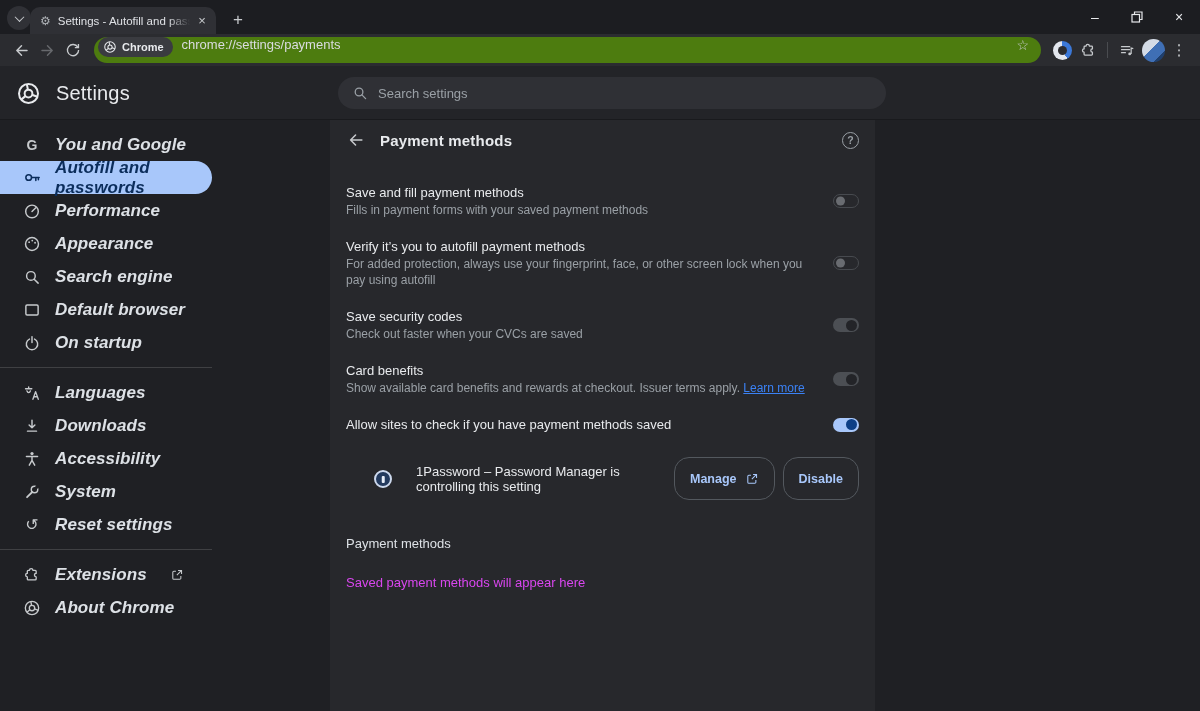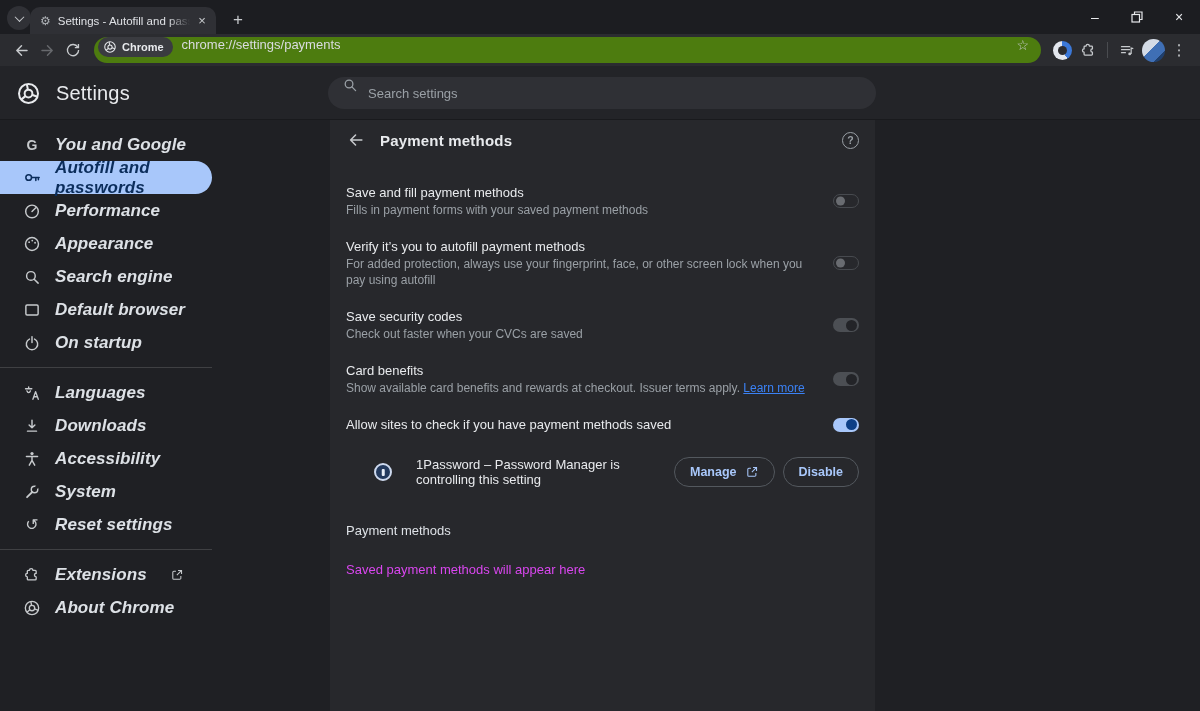--- a/index.html
+++ b/index.html
@@ -43,22 +43,22 @@
   .ext-1p::after { content:""; position:absolute; inset:5px; border-radius:50%; background:#2b2c30; }
   .tb-sep { width:1px; height:16px; background:#4a4c50; margin:0 6px; flex:none; }
   .avatar { width:23px; height:23px; border-radius:50%; flex:none; cursor:pointer;
     background:linear-gradient(135deg,#d4dbe6 0 42%, #3f6fb5 42% 75%, #20406e 75%); }
   .kebab { font-size:15px; color:#c7cacd; }
 
   
   .page-header { position:relative; height:54px; background:#232428; border-bottom:1px solid #191a1d; }
   .brand { position:absolute; left:16px; top:0; height:54px; display:flex; align-items:center; gap:15px; }
   .brand-title { font-size:20px; color:#e8eaed; letter-spacing:.2px; }
-  .searchbar { position:absolute; left:328px; top:11px; width:548px; height:32px; background:#2f3035;
-    border-radius:16px; display:flex; padding:0 14px; gap:10px; }
+  .searchbar { position:absolute; left:338px; top:11px; width:548px; height:32px; background:#2f3035;
+    border-radius:16px; display:flex; align-items:center; padding:0 14px; gap:10px; }
   .searchbar input { flex:1; background:transparent; border:none; outline:none; color:#e8eaed;
     font-size:13px; font-family:"Liberation Sans",sans-serif; }
   .searchbar input::placeholder { color:#9aa0a6; }
 
   
   .content { display:flex; height:623px; }
   .sidebar { width:330px; flex:none; padding-top:8px; }
   .nav-item { position:relative; height:33px; display:flex; align-items:center; padding-left:22px;
     gap:13px; cursor:pointer; width:212px; border-radius:0 17px 17px 0; color:#dde1e6; }
   .nav-item .nlabel { font-size:17px; font-weight:bold; letter-spacing:.1px;font-style:italic; }
@@ -94,21 +94,21 @@
   .t-on { background:#a8c7fa; }
   .t-on .knob { width:11px; height:11px; background:#0d3f86; border-radius:50%; position:absolute; right:2px; top:1.5px; }
 
   .ext-row { display:flex; align-items:center; padding:10px 16px 10px 44px; margin-top:4px; }
   .info-1p { width:18px; height:18px; border-radius:50%; background:#233a5e; border:2px solid #cdd9ee;
     position:relative; flex:none; }
   .info-1p::after { content:""; position:absolute; left:50%; top:4px; width:2.5px; height:7px;
     transform:translateX(-50%); background:#e8eef8; border-radius:1px; }
   .ext-text { font-size:13px; margin-left:24px; }
   .btn-group { margin-left:auto; display:flex; gap:8px; }
-  .btn { height:30px; border-radius:15px; border:1px solid #53585e; background:transparent; color:#a8c7fa;
+  .btn { height:43px; border-radius:15px; border:1px solid #53585e; background:transparent; color:#a8c7fa;
     padding:0 15px; font-family:"Liberation Sans",sans-serif; font-size:12.5px; font-weight:bold;
     display:inline-flex; align-items:center; gap:8px; cursor:pointer; }
 
   .wallet-row { padding:14px 16px; font-size:13px; line-height:17px; }
   .section-header { padding:26px 16px 6px; font-size:13px; color:#dde1e6; }
   .empty-text { padding:18px 16px; font-size:13px; color:#d946ef; }
 
   svg { display:block; }
 </style>
 </head>

